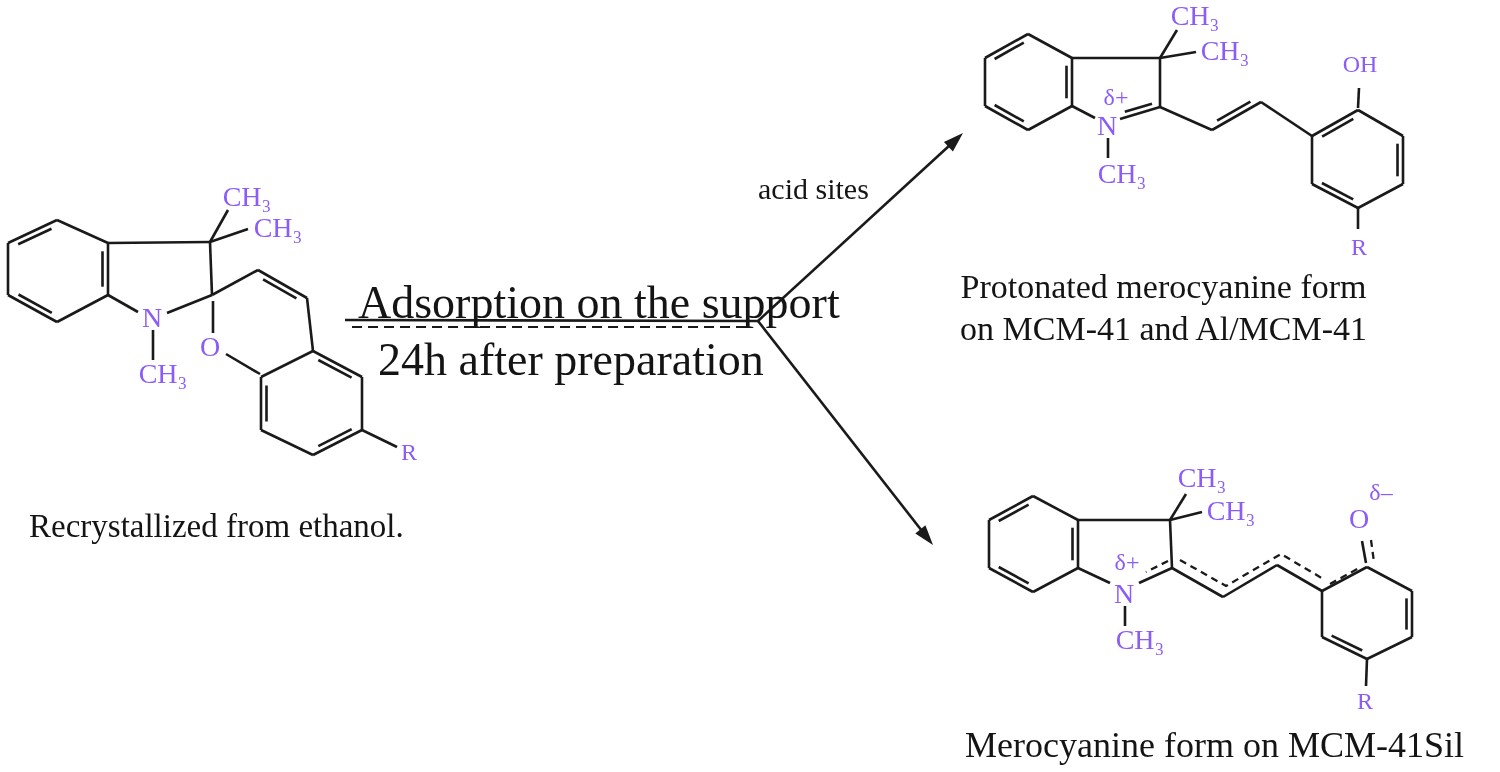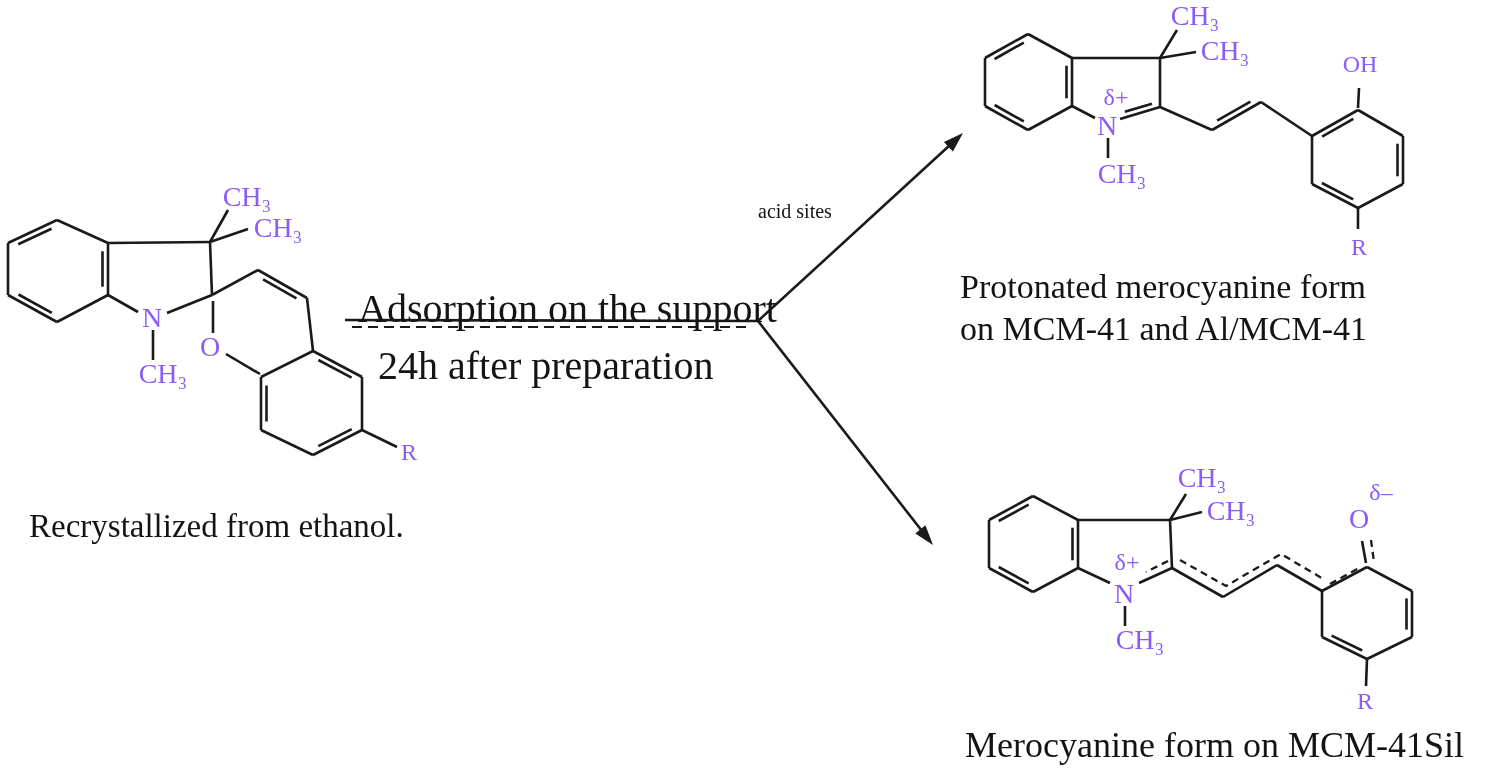--- a/index.html
+++ b/index.html
@@ -24,24 +24,24 @@
     line-height:1;
     color:#8b5cf6;
   }
   .delta{font-size:24px;}
   .big{font-size:24px;}
   .txt{
     position:absolute;
     white-space:nowrap;
     color:#141414;
   }
-  .cond{font-size:40px;margin-top:9px;}
-  .small-note{font-size:20px;margin-top:28px;}
+  .cond{font-size:46px;}
+  .small-note{font-size:30px;}
   .notes{font-size:33px;line-height:46px;}
-  .caption{font-size:34px;line-height:42px;}
+  .caption{font-size:34px;line-height:42px;text-align:center;}
   .caption-b{font-size:36px;}
 </style>
 </head>
 <body>
 
 <div id="figure">
 
   <svg id="art" width="1500" height="772" viewBox="0 0 1500 772">
 
     <g>

